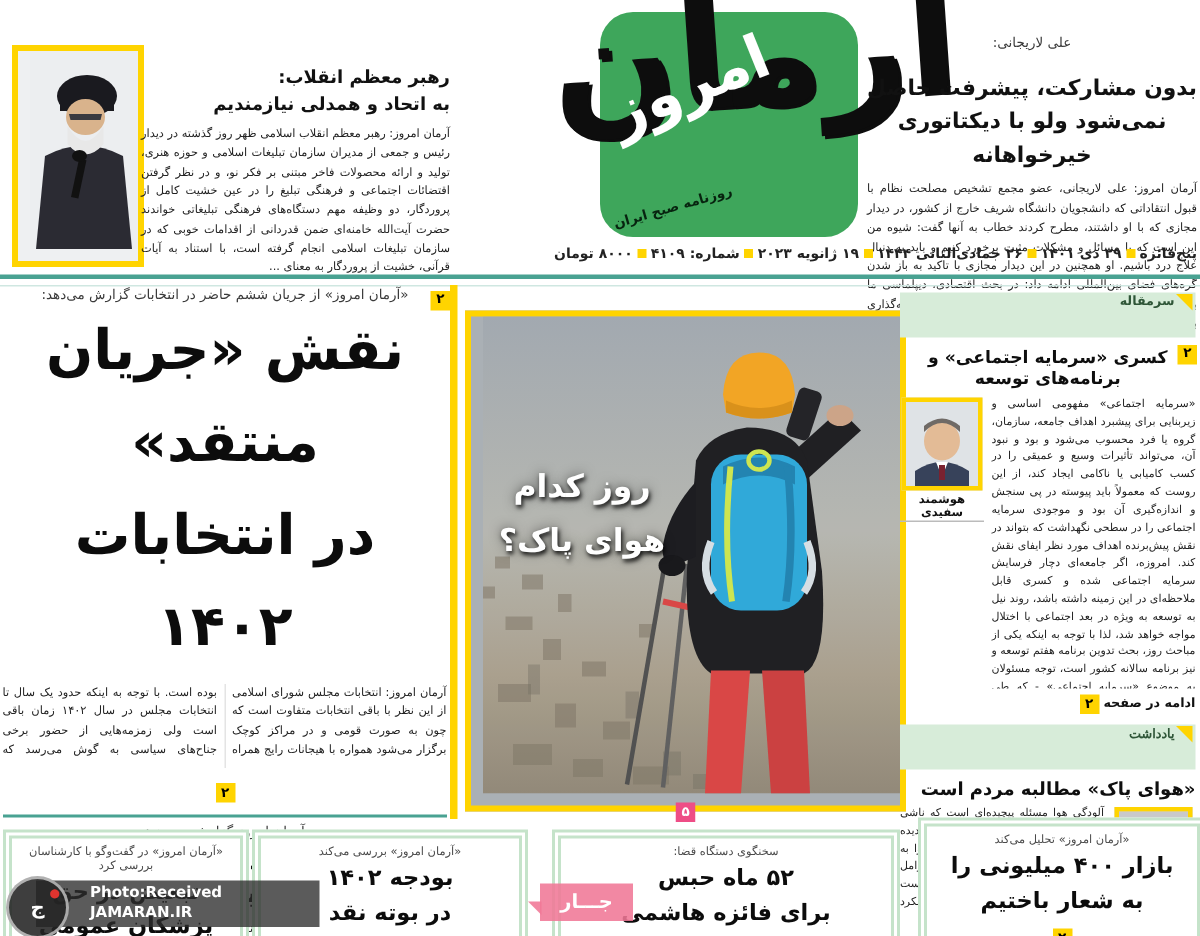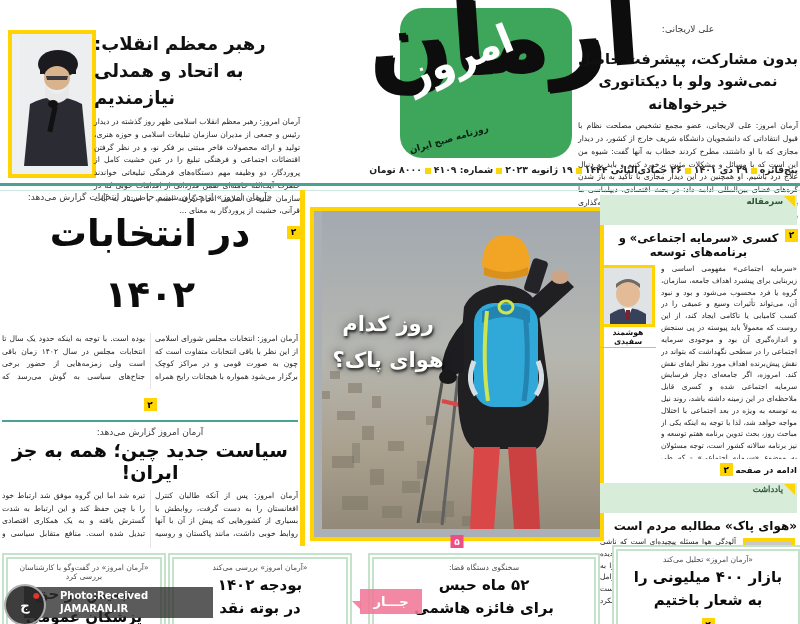--- a/index.html
+++ b/index.html
@@ -3,21 +3,21 @@
 <meta charset="utf-8">
 <style>
   html,body{margin:0;padding:0;}
   body{width:800px;height:624px;overflow:hidden;background:#fff;
        font-family:"DejaVu Sans",sans-serif;}
   .page{position:relative;width:800px;height:624px;background:#fff;direction:rtl;overflow:hidden;}
   .abs{position:absolute;}
   
   .kh-box{left:8px;top:30px;width:80px;height:140px;border:4px solid #ffd400;background:#eef0f2;}
   .tl-art{left:94px;top:30px;width:206px;}
-  .tl-art .hl{font-size:18px;font-weight:bold;text-align:left;line-height:1.5;color:#111;}
+  .tl-art .hl{font-size:12px;font-weight:bold;text-align:right;line-height:1.5;color:#111;margin-top:12px;}
   .smallbody{font-size:7.6px;line-height:1.68;text-align:justify;color:#222;margin-top:5px;}
   .pg{display:inline-flex;align-items:center;justify-content:center;width:13px;height:13px;
       background:#ffd400;color:#000;font-size:9px;font-weight:bold;}
   .pg-pink{background:#ee4d86;color:#fff;}
   .logo{left:400px;top:8px;width:172px;height:150px;background:#3ea65b;border-radius:22px;}
   .logo-title{position:absolute;top:-28px;right:-66px;font-size:98px;font-weight:bold;color:#0d0d0d;
       transform:rotate(-4deg);white-space:nowrap;text-shadow:2px 2px 0 #0d0d0d;}
   .logo-sub{position:absolute;left:4px;top:26px;font-size:40px;font-weight:bold;color:#fff;
       transform:rotate(-22deg);}
   .logo-tag{position:absolute;left:8px;bottom:14px;font-size:9px;font-weight:bold;color:#07230f;
@@ -124,20 +124,21 @@
 
   <div class="abs dateline">
     <span>پنج‌فائزه</span><span class="sq"></span><span>۲۹ دی ۱۴۰۱</span><span class="sq"></span><span>۲۶ جمادی‌الثانی ۱۴۴۴</span><span class="sq"></span><span>۱۹ ژانویه ۲۰۲۳</span><span class="sq"></span><span>شماره: ۴۱۰۹</span><span class="sq"></span><span>۸۰۰۰ تومان</span>
   </div>
 
   <div class="abs divider"></div>
 
   <div class="abs leftcol">
     <div class="kicker">«آرمان امروز» از جریان ششم حاضر در انتخابات گزارش می‌دهد:</div>
     <div class="lead-hl">
+      <div>نقش «جریان منتقد»</div>
       <div>در انتخابات ۱۴۰۲</div>
     </div>
     <div class="smallbody cols2" style="height:56px;overflow:hidden;">آرمان امروز: انتخابات مجلس شورای اسلامی از این نظر با باقی انتخابات متفاوت است که چون به صورت قومی و در مراکز کوچک برگزار می‌شود همواره با هیجانات رایج همراه بوده است. با توجه به اینکه حدود یک سال تا انتخابات مجلس در سال ۱۴۰۲ زمان باقی است ولی زمزمه‌هایی از حضور برخی جناح‌های سیاسی به گوش می‌رسد که رفته‌رفته در حال تکمیل تیم‌های خود هستند. اگر بخواهیم جریان‌های اصلی انتخابات مجلس را تا این لحظه برشماریم می‌توانیم به «جریان تندرو» ...</div>
     <div class="mkline"><span class="pg">۲</span></div>
     <div class="ldiv"></div>
     <div class="kicker">آرمان امروز گزارش می‌دهد:</div>
     <div class="china-hl">سیاست جدید چین؛ همه به جز ایران!</div>
     <div class="smallbody cols2" style="height:58px;overflow:hidden;">آرمان امروز: پس از آنکه طالبان کنترل افغانستان را به دست گرفت، روابطش با بسیاری از کشورهایی که پیش از آن با آنها روابط خوبی داشت، مانند پاکستان و روسیه تیره شد اما این گروه موفق شد ارتباط خود را با چین حفظ کند و این ارتباط به شدت گسترش یافته و به یک همکاری اقتصادی تبدیل شده است. منافع متقابل سیاسی و اقتصادی دو طرف را به یکدیگر نزدیک کرده است و چین با گسترش نفوذ خود در افغانستان تلاش می‌کند تا از فرصت خروج آمریکا برای تحمیل حضور خود به عنوان ...</div>
 
   </div>

